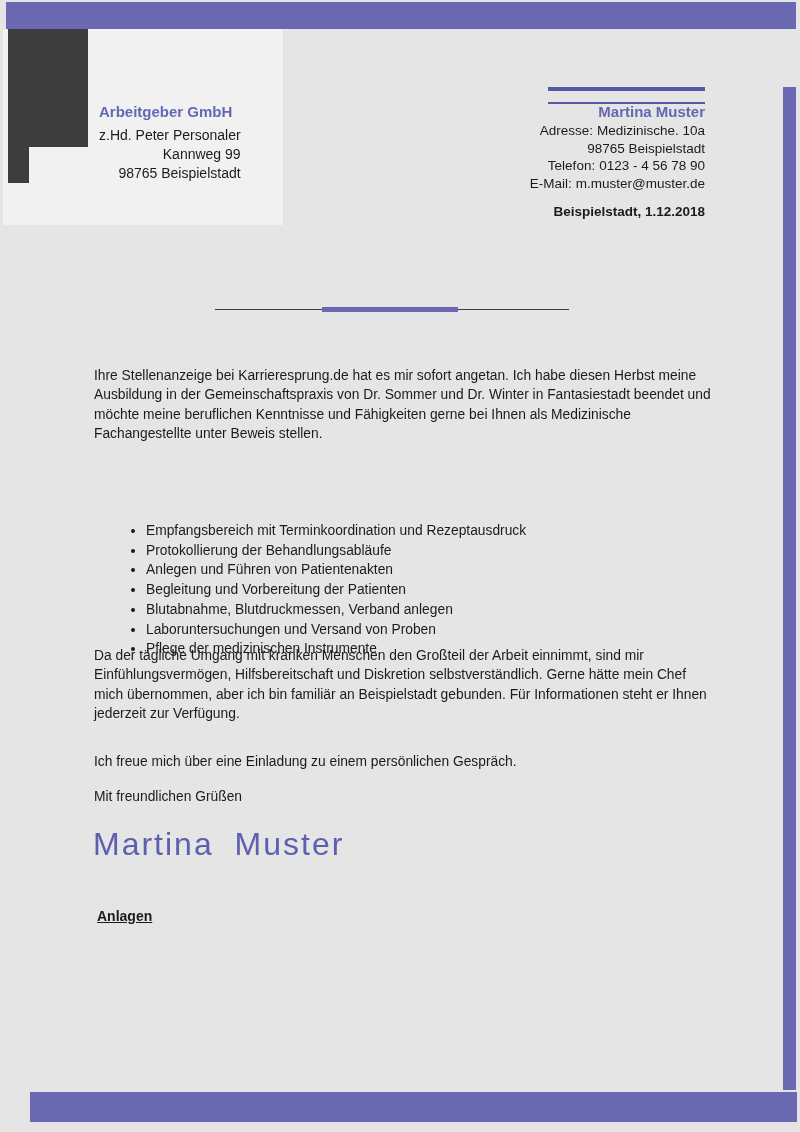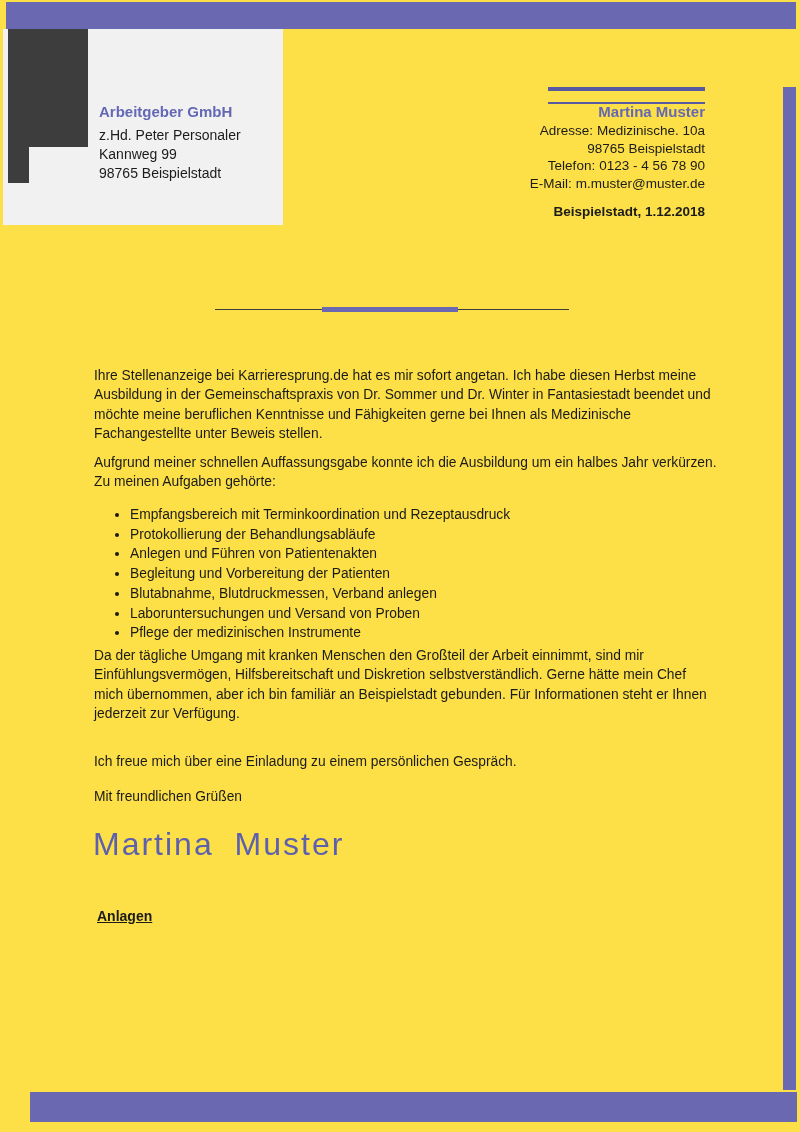--- a/index.html
+++ b/index.html
@@ -1,29 +1,29 @@
 <!DOCTYPE html>
 <html><head>
 <meta charset="utf-8">
 <style>
   html,body{margin:0;padding:0;background:#ffffff;}
-  .page{position:relative;width:800px;height:1132px;background:#fde047;overflow:hidden;
+  .page{position:relative;width:800px;height:1132px;background:#e5e5e5;overflow:hidden;
         font-family:"Liberation Sans",sans-serif;color:#1b1b1b;}
 
   
   .top-bar{position:absolute;left:6px;right:4px;top:2px;height:27px;background:#6968b1;}
   .corner-block-lg{position:absolute;left:8px;top:29px;width:80px;height:118px;background:#3d3d3d;}
   .corner-block-sm{position:absolute;left:8px;top:147px;width:21px;height:36px;background:#3d3d3d;}
   .recipient-panel{position:absolute;left:3px;top:29px;width:280px;height:196px;background:#f1f1f2;}
   .right-bar{position:absolute;left:783px;top:87px;width:13px;height:1003px;background:#6968b1;}
   .bottom-bar{position:absolute;left:30px;right:3px;top:1092px;height:30px;background:#6968b1;}
 
   
   .recipient-company{position:absolute;left:99px;top:103px;font-size:15px;font-weight:bold;color:#6468b4;}
-  .recipient-lines{position:absolute;left:99px;top:126px;font-size:14px;line-height:19.2px;white-space:pre-line;}
+  .recipient-lines{position:absolute;left:99px;top:126px;font-size:14px;line-height:19.2px;white-space:pre-line;text-align:right;}
 
   
   .sender-rule{position:absolute;right:95px;top:87px;width:157px;height:11px;
                border-top:4px solid #575aa3;border-bottom:2px solid #575aa3;}
   .sender-name{position:absolute;right:95px;top:103px;font-size:15px;font-weight:bold;color:#6468b4;text-align:right;}
   .sender-lines{position:absolute;right:95px;top:122px;font-size:13.5px;line-height:17.6px;text-align:right;}
   .sender-lines .lbl{font-weight:normal;margin-right:4px;}
   .dateline{position:absolute;right:95px;top:204px;font-size:13.5px;font-weight:bold;text-align:right;}
 
   
@@ -34,21 +34,21 @@
 
   
   .para{position:absolute;left:94px;width:660px;font-size:13.8px;line-height:19.4px;white-space:pre-line;}
   .salutation{top:329px;}
   .p1{top:366px;}
   .p2{top:453px;}
   .p3{top:646px;}
   .p4{top:752px;}
   .closing{top:787px;}
 
-  ul.bullets{position:absolute;left:94px;top:505px;margin:0;padding:0 0 0 36px;width:620px;
+  ul.bullets{position:absolute;left:94px;top:505px;margin:16px;padding:0 0 0 36px;width:620px;
              font-size:13.8px;line-height:19.7px;list-style:disc outside;}
   ul.bullets li{padding:0;margin:0;}
 
   .signature{position:absolute;left:93px;top:826px;font-size:32px;color:#5d60ae;
              letter-spacing:2px;word-spacing:10px;}
   .anlagen{position:absolute;left:97px;top:876px;font-size:14px;font-weight:bold;text-decoration:underline;margin-top:32px;}
   .attachments{position:absolute;left:94px;top:913px;font-size:13.8px;line-height:20px;}
 </style>
 </head>
 <body>
@@ -79,22 +79,20 @@
 
   <div class="title-rule">
     <div class="thin"></div>
     <div class="thick"></div>
   </div>
 
   <div class="para p1">Ihre Stellenanzeige bei Karrieresprung.de hat es mir sofort angetan. Ich habe diesen Herbst meine
 Ausbildung in der Gemeinschaftspraxis von Dr. Sommer und Dr. Winter in Fantasiestadt beendet und
 möchte meine beruflichen Kenntnisse und Fähigkeiten gerne bei Ihnen als Medizinische
 Fachangestellte unter Beweis stellen.</div>
-  <div class="para p2">Aufgrund meiner schnellen Auffassungsgabe konnte ich die Ausbildung um ein halbes Jahr verkürzen.
-Zu meinen Aufgaben gehörte:</div>
 
   <ul class="bullets">
     <li>Empfangsbereich mit Terminkoordination und Rezeptausdruck</li>
     <li>Protokollierung der Behandlungsabläufe</li>
     <li>Anlegen und Führen von Patientenakten</li>
     <li>Begleitung und Vorbereitung der Patienten</li>
     <li>Blutabnahme, Blutdruckmessen, Verband anlegen</li>
     <li>Laboruntersuchungen und Versand von Proben</li>
     <li>Pflege der medizinischen Instrumente</li>
   </ul>

